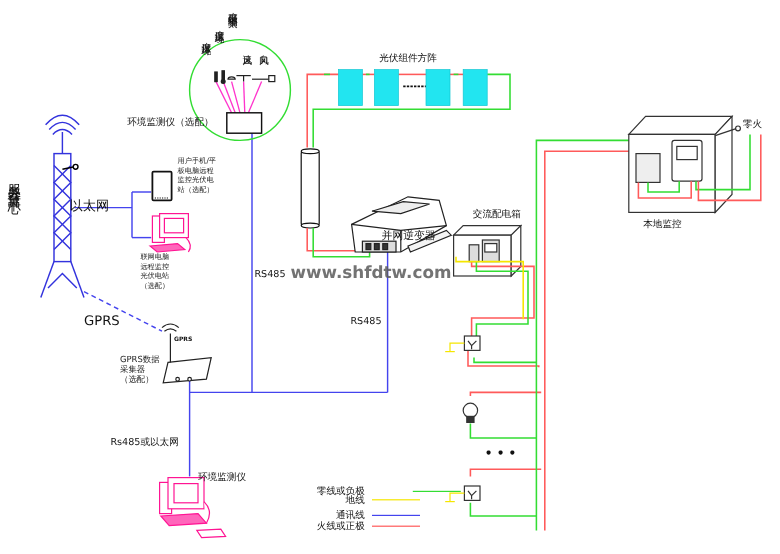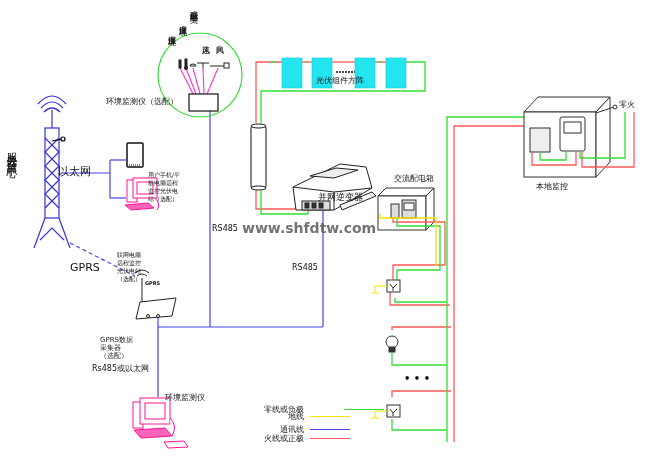--- a/index.html
+++ b/index.html
@@ -5,21 +5,21 @@
   html, body { margin: 0; padding: 0; background: #ffffff; }
   body { width: 650px; height: 462px; overflow: hidden; position: relative;
          font-family: "DejaVu Sans", "Liberation Sans", sans-serif; }
   #diagram { position: absolute; left: 0; top: 0; width: 650px; height: 462px; }
   .lbl { position: absolute; font-size: 8px; color: #111; white-space: nowrap; line-height: 1; }
   .lbl-md { font-size: 9px; margin-top: 40px; }
   .lbl-lg { font-size: 11px; }
   .vtext { position: absolute; writing-mode: vertical-rl; text-orientation: upright;
            font-size: 8px; color: #111; letter-spacing: -1px; line-height: 1; }
   .vtext-lg { font-size: 11px; letter-spacing: 2px; }
-  .small-note { position: absolute; font-size: 6px; color: #222; line-height: 8px; white-space: pre; margin-top: 40px; }
+  .small-note { position: absolute; font-size: 6px; color: #222; line-height: 8px; white-space: pre; }
   .watermark { position: absolute; left: 242px; top: 220px; font-family: "DejaVu Sans", sans-serif;
                font-weight: bold; font-size: 14px; color: rgba(90,90,90,0.85); letter-spacing: 0px; }
   .legend-row { position: absolute; left: 250px; display: flex; align-items: center; height: 12px; }
   .legend-label { width: 54px; text-align: right; font-size: 8px; color: #111; padding-right: 6px; }
   .legend-swatch { width: 40px; height: 0; border-top: 1.5px solid; }
 </style>
 </head>
 <body>
 
 <svg id="diagram" viewBox="0 0 650 462" xmlns="http://www.w3.org/2000/svg">
@@ -225,21 +225,21 @@
 
 <div class="small-note" style="left:148px; top:131px;">用户手机/平
 板电脑远程
 监控光伏电
 站（选配）</div>
 <div class="small-note" style="left:117px; top:211px;">联网电脑
 远程监控
 光伏电站
 （选配）</div>
 
-<div class="lbl" style="left:316px; top:45px;margin-top:32px;">光伏组件方阵</div>
+<div class="lbl" style="left:316px; top:45px;">光伏组件方阵</div>
 <div class="lbl lbl-md" style="left:318px; top:153px;">并网逆变器</div>
 <div class="lbl" style="left:394px; top:175px;">交流配电箱</div>
 <div class="lbl" style="left:536px; top:183px;">本地监控</div>
 <div class="lbl" style="left:619px; top:101px;font-family:Liberation Mono, monospace;">零火</div>
 
 <div class="small-note" style="left:100px; top:296px; font-size:7px;">GPRS数据
 采集器
 （选配）</div>
 <div class="lbl" style="left:145px; top:281px; font-size:5px; font-weight:bold;">GPRS</div>
 

